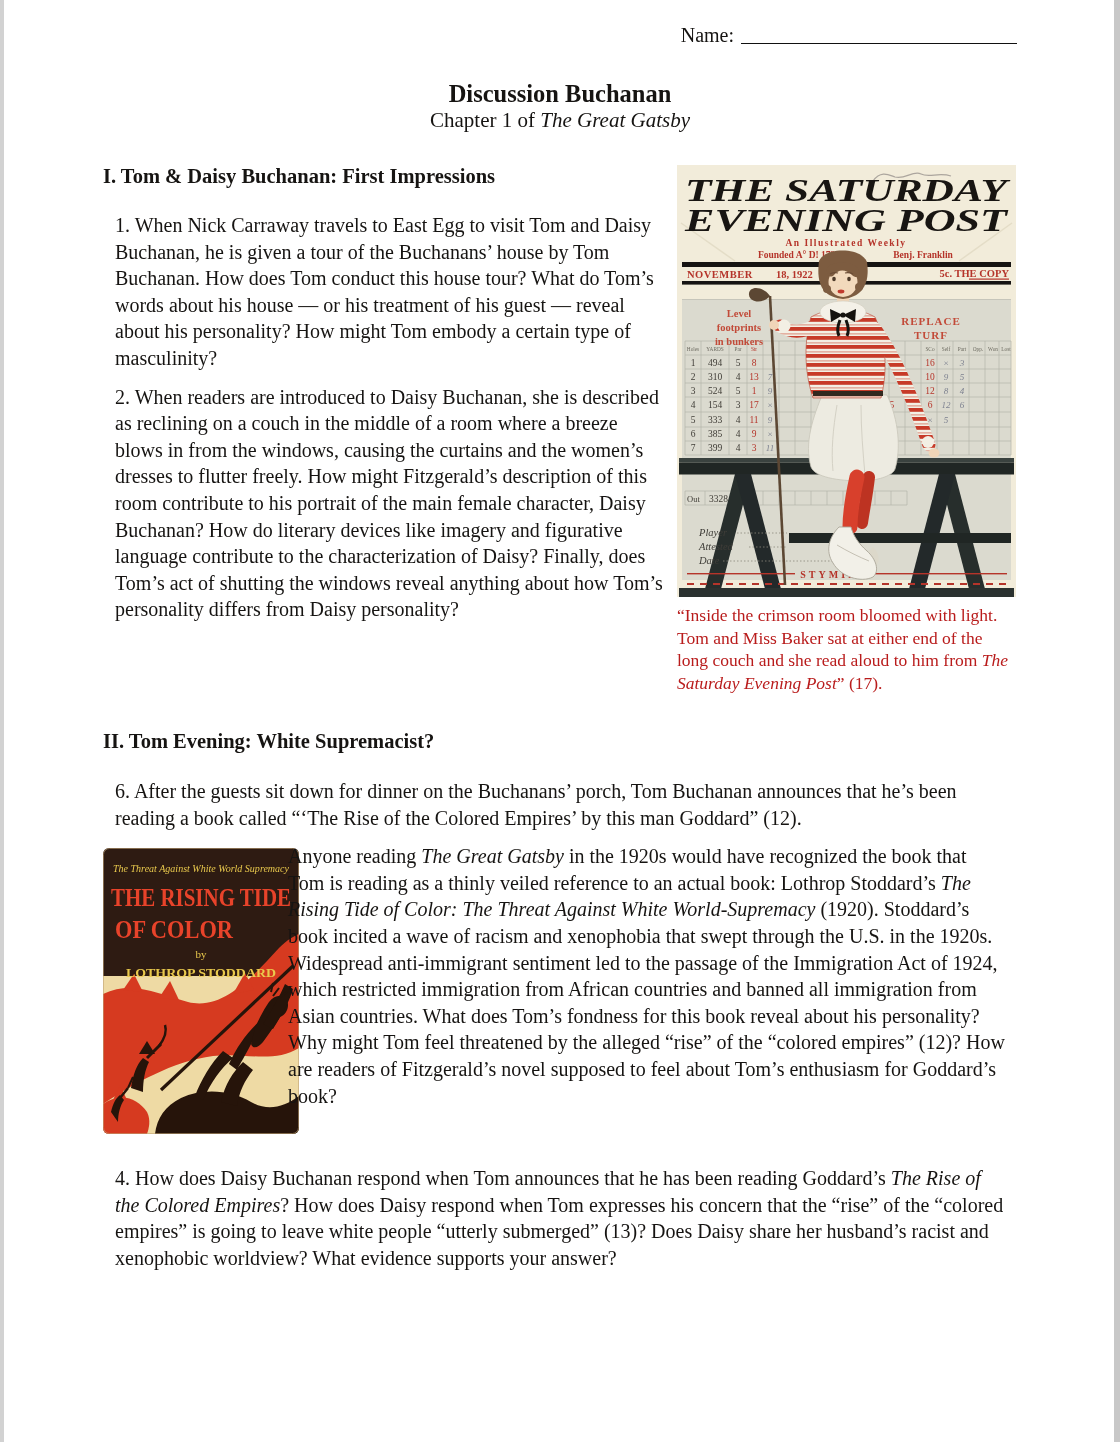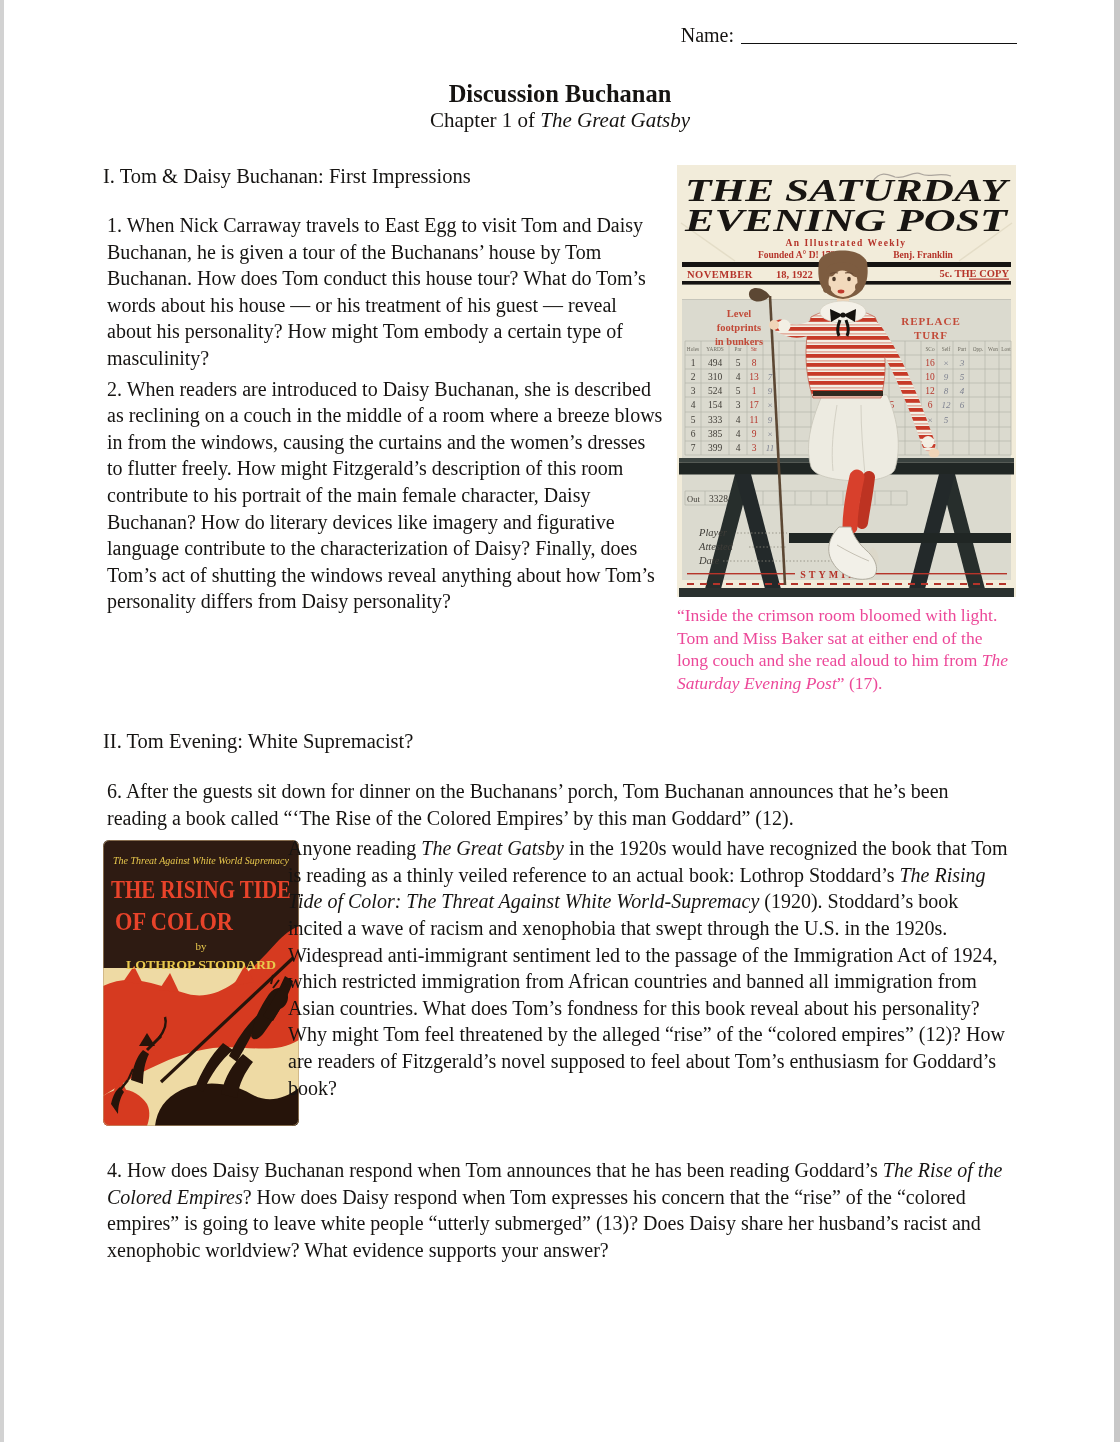--- a/index.html
+++ b/index.html
@@ -9,26 +9,26 @@
     font-family:"Liberation Serif","DejaVu Serif",serif;
   }
   .edge{position:absolute;top:0;bottom:0;z-index:5;}
   .edge-left{left:0;width:4px;background:#d2d2d2;}
   .edge-right{right:0;width:6px;background:#c8c8c8;}
   .page{padding:24px 103px 0 103px;}
   .name-row{text-align:right;font-size:20px;height:32px;}
   .name-blank{display:inline-block;width:276px;border-bottom:1.8px solid #111;height:19px;vertical-align:-2px;margin-left:7px;}
   .doc-title{font-size:24.5px;font-weight:bold;text-align:center;margin:24px 0 0 0;}
   .doc-subtitle{font-size:21px;text-align:center;}
-  h2.sec-heading{font-size:20.5px;font-weight:normal;margin:0;}
-  p.body-text{margin:4px;font-size:20px;line-height:26.6px;}
+  h2.sec-heading{font-size:20.5px;font-weight:bold;margin:0;}
+  p.body-text{margin:12px;font-size:20px;line-height:26.6px;}
   .sec1{margin-top:32px;}
   .sep-fig{float:right;width:340px;margin-left:14px;}
   .sep-fig svg{display:block;}
-  .sep-caption{font-size:17.5px;line-height:22.5px;margin-top:7px;color:#ec4899;}
+  .sep-caption{font-size:17.5px;line-height:22.5px;margin-top:7px;color:#b91c1c;}
   .sec1 .q1{margin-top:24px;}
   .q-gap{margin-top:27px;}
   .clear{clear:both;}
   .sec2{margin-top:36px;}
   .sec2 .q3-intro{margin-top:25px;}
   .book-fig{float:left;width:168px;margin:5px 17px 4px 0;}
   .book-fig svg{display:block;}
   .q4{clear:both;padding-top:27px;}
   
   text{font-family:"Liberation Serif","DejaVu Serif",serif;}

